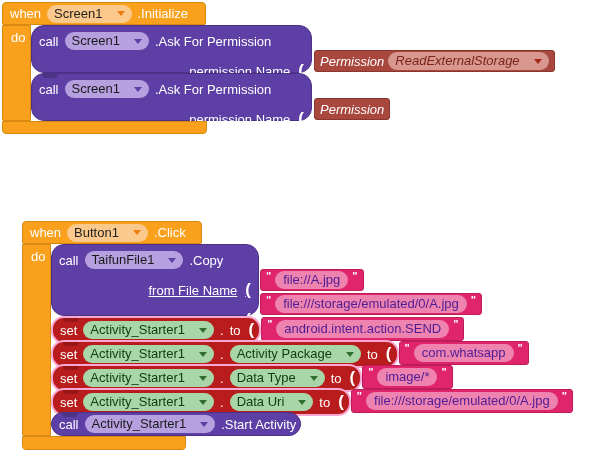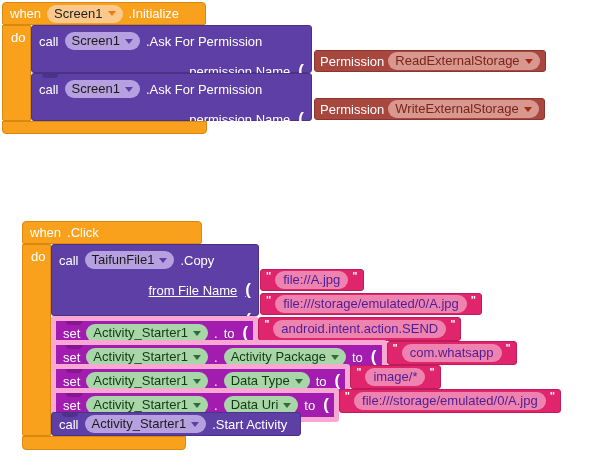--- a/index.html
+++ b/index.html
@@ -2,32 +2,32 @@
 <html><head>
 <meta charset="utf-8">
 <style>
   html,body{margin:0;padding:0;background:#fff;}
   .canvas{position:relative;width:611px;height:465px;background:#ffffff;overflow:hidden;
           font-family:"Liberation Sans",sans-serif;font-size:13px;color:#fff;}
   .abs{position:absolute;box-sizing:border-box;}
   
   .orange{background:#f9a11d;border:1px solid #d9890f;}
   .purple{background:#5d3fa5;border:1px solid #4b3287;}
-  .green {background:#a21caf;border:5px solid #f9a8d4;}
+  .green {background:#b91c1c;border:2px solid #f9a8d4;}
   .magenta{background:#e0256c;border:1px solid #bc1d59;}
-  .darkred{background:#a8473e;border:1px solid #8a362e;}
+  .darkred{background:#a8473e;border:1px solid #8a362e;font-style:italic;}
   .rtop{border-radius:4px 4px 2px 2px;}
-  .rall{border-radius:3px;}
+  .rall{border-radius:13px;}
   .rbot{border-radius:0 0 4px 4px;}
   
   .row{height:24px;display:flex;align-items:center;gap:6px;padding:3px 7px;white-space:nowrap;}
   .row.right{justify-content:flex-end;text-decoration:underline;}
   .lbl{color:#fff;}
   
-  .pill{display:inline-flex;align-items:center;gap:5px;border-radius:10px;
+  .pill{display:inline-flex;align-items:center;gap:14px;border-radius:10px;
         padding:1px 7px;font-size:13px;line-height:16px;}
   .pill-orange{background:#fbc98b;color:#222;}
   .pill-purple{background:#b6a0e0;color:#1a1a1a;}
   .pill-green {background:#a9d6a9;color:#0f3a12;}
   .pill-red   {background:#d89890;color:#7a241b;}
   .arr{width:0;height:0;border-left:4px solid transparent;border-right:4px solid transparent;
        border-top:5px solid #888;display:inline-block;}
   .arr-orange{border-top-color:#ef7b10;}
   .arr-purple{border-top-color:#5d3fa5;}
   .arr-green{border-top-color:#2f7032;}
@@ -101,30 +101,30 @@
     </div>
     <div class="row right">
       <span class="lbl">permission Name</span>
       <span class="socket">(</span>
     </div>
     <span class="tongue"></span>
   </div>
 
   <div class="abs darkred value rall" style="left:314px;top:98px;">
     <span class="lbl">Permission</span>
-    <span class="pill pill-red">
-      <span>WriteExternalStorage</span>
-      <span class="arr arr-red"></span>
-    </span>
   </div>
 
   <div class="abs orange rbot" style="left:2px;top:121px;width:205px;height:13px;"></div>
 
   <div class="abs orange rtop row" style="left:22px;top:221px;width:180px;height:23px;">
     <span class="lbl">when</span>
+    <span class="pill pill-orange">
+      <span>Button1</span>
+      <span class="arr arr-orange"></span>
+    </span>
     <span class="lbl">.Click</span>
   </div>
 
   <div class="abs orange do-spine" style="left:22px;top:244px;width:29px;height:192px;border-radius:0 0 0 2px;">
     <span class="lbl">do</span>
   </div>
 
   <div class="abs purple rall" style="left:51px;top:244px;width:208px;height:72px;">
     <div class="row">
       <span class="lbl">call</span>

